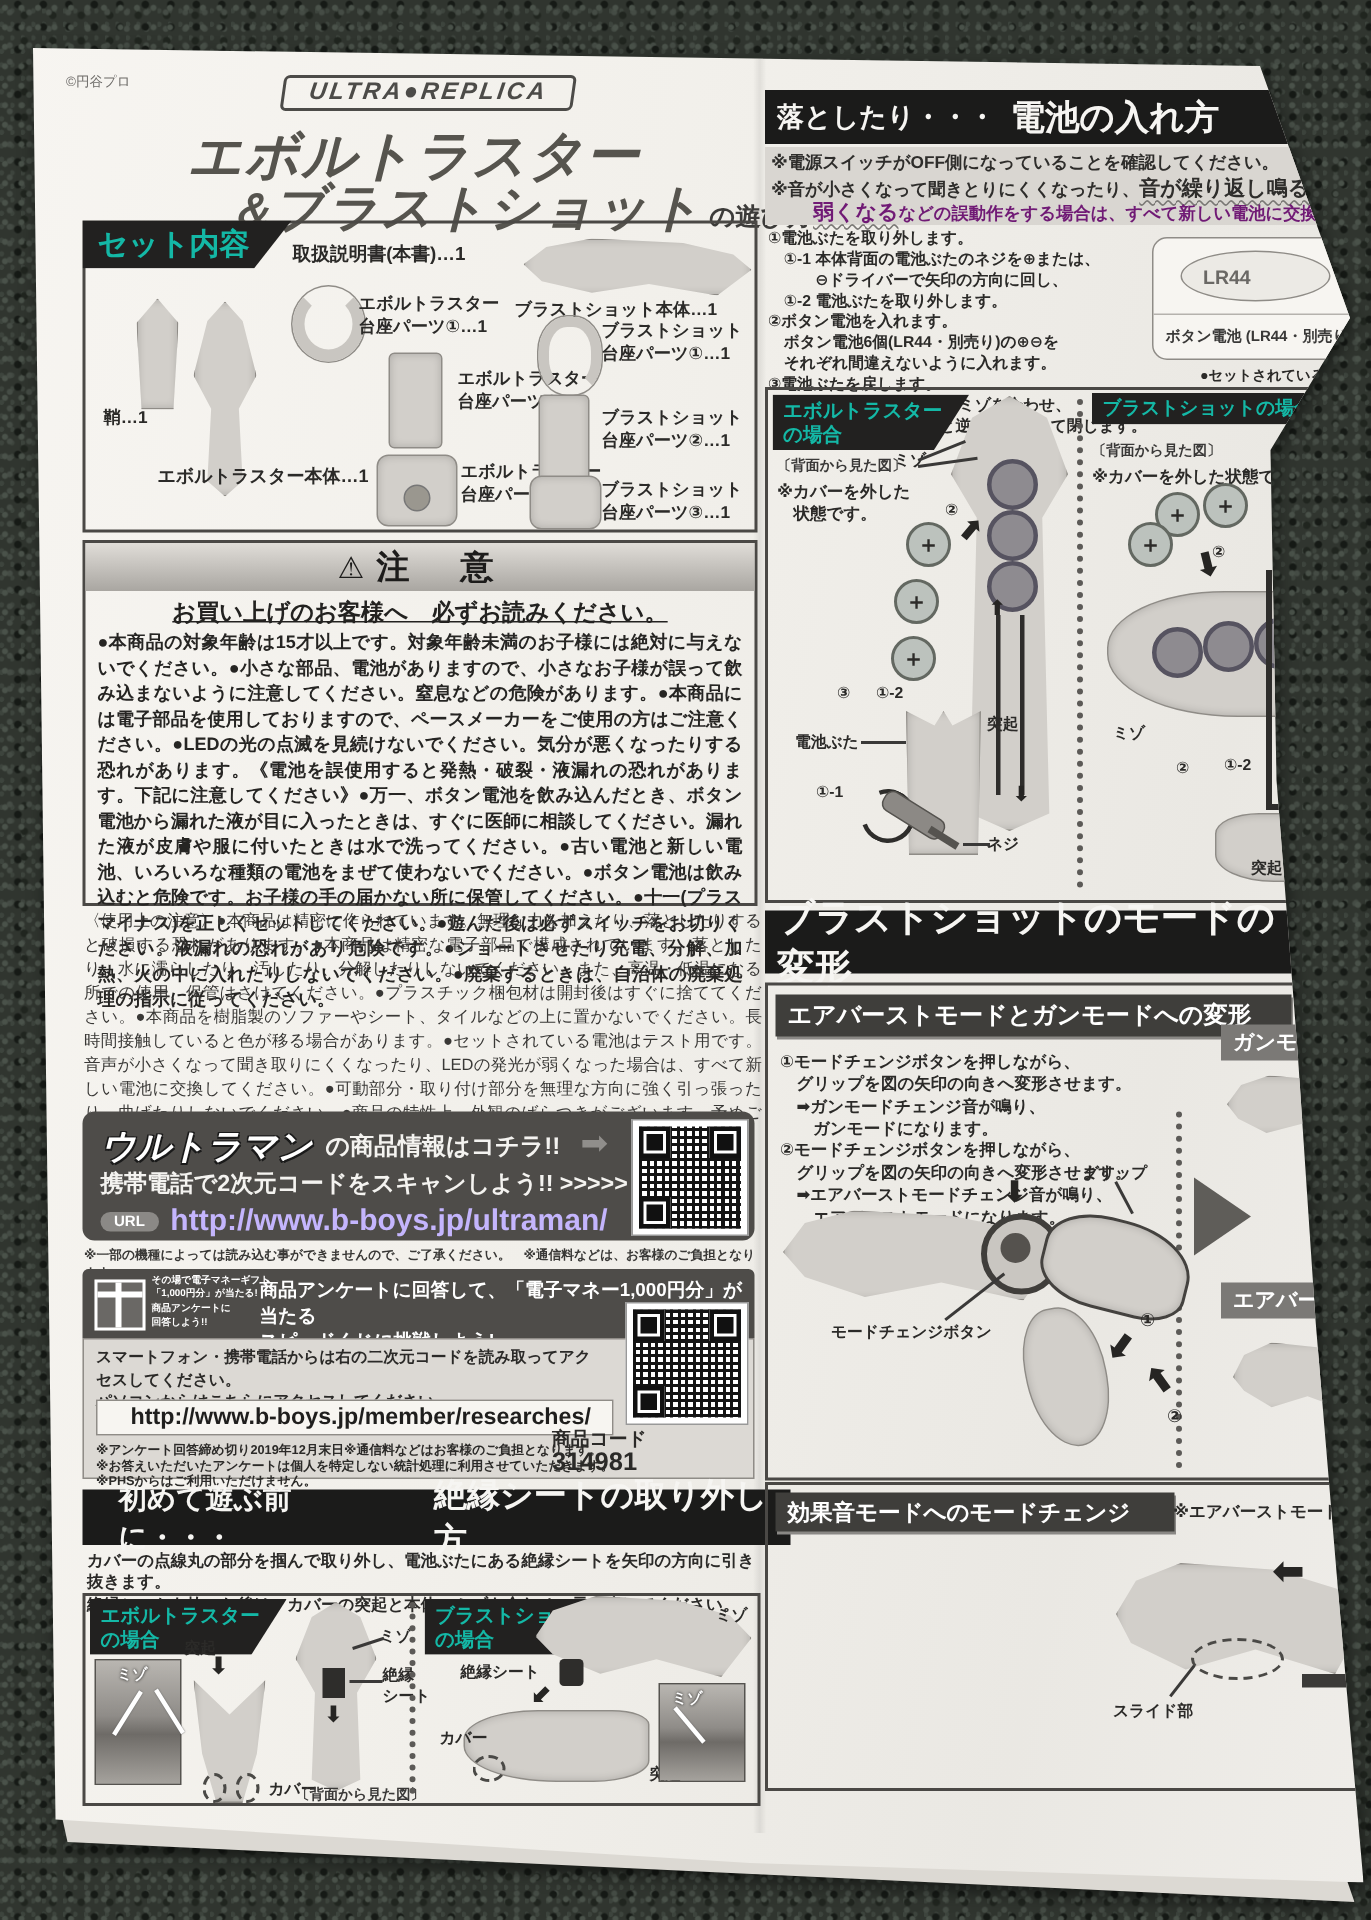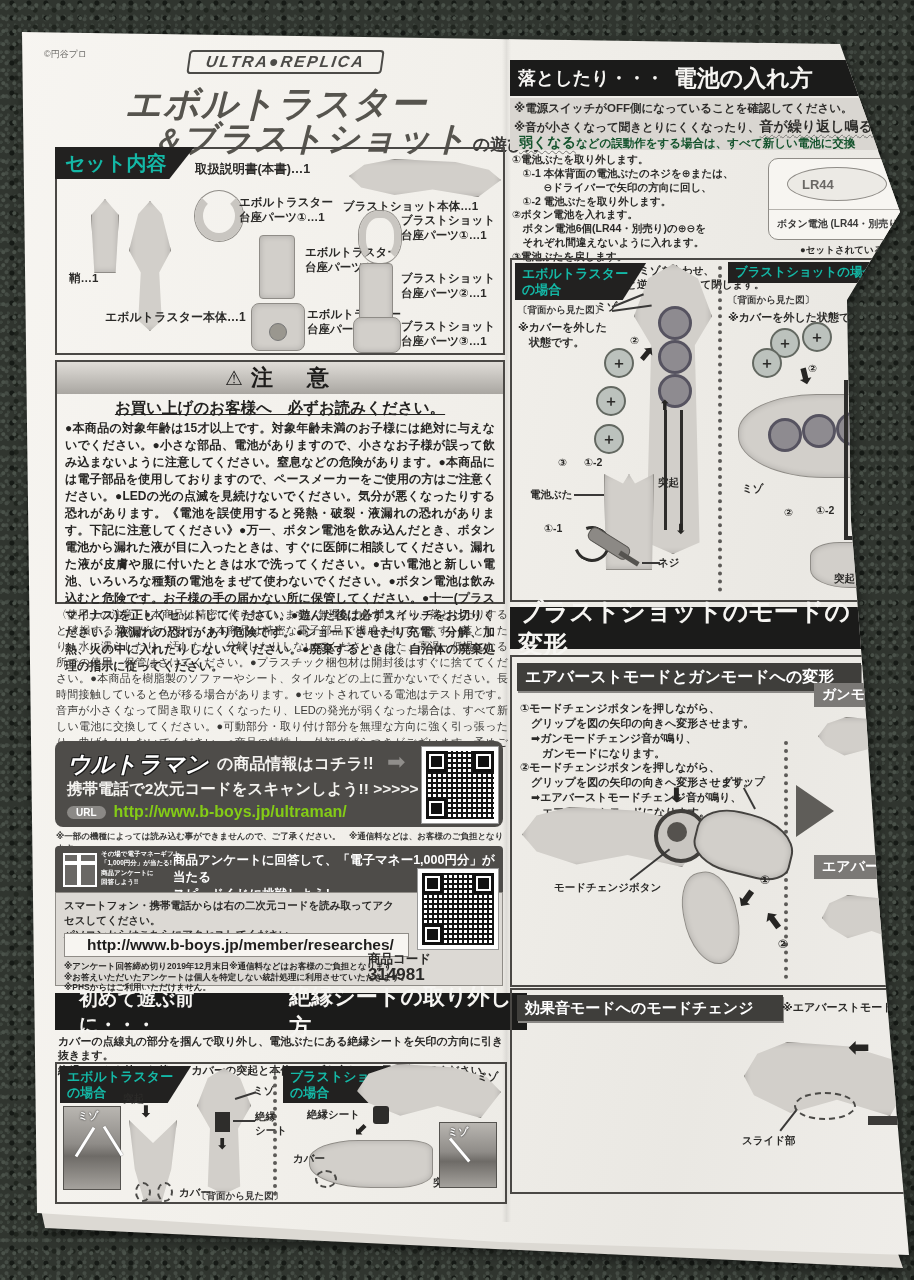--- a/index.html
+++ b/index.html
@@ -103,21 +103,21 @@
 
    <div class="abs" style="left:56px;top:607px;width:452px;font-size:11px;line-height:1.45;text-align:justify;color:#393836">〈使用上の注意〉●本商品は精密に作られています。無理な力を加えたり、落としたりすると破損する恐れがあります。●本商品は精密な電子部品で構成されています。落としたり、水に濡らしたり、汚したり、分解したりしないでください。また、高温・低温になる所での使用、保管はさけてください。●プラスチック梱包材は開封後はすぐに捨ててください。●本商品を樹脂製のソファーやシート、タイルなどの上に置かないでください。長時間接触していると色が移る場合があります。●セットされている電池はテスト用です。音声が小さくなって聞き取りにくくなったり、LEDの発光が弱くなった場合は、すべて新しい電池に交換してください。●可動部分・取り付け部分を無理な方向に強く引っ張ったり、曲げたりしないでください。●商品の特性上、外観のばらつきがございます。予めご了承ください。</div>
 
    <div class="abs" style="left:55px;top:741px;width:448px;height:86px;background:#4e4c49;border-radius:8px">
      <div class="abs" style="left:12px;top:8px;font-size:23px;font-weight:900;font-style:italic;color:#fff;text-shadow:1px 1px 0 #1a1a1a,-1px 1px 0 #1a1a1a,1px -1px 0 #1a1a1a,-1px -1px 0 #1a1a1a">ウルトラマン</div>
      <div class="abs" style="left:162px;top:13px;font-size:16px;font-weight:800;color:#f4f3f0">の商品情報はコチラ!!</div>
      <div class="abs" style="left:332px;top:8px;font-size:22px;color:#908e8b">➡</div>
      <div class="abs" style="left:12px;top:38px;font-size:15.5px;font-weight:800;color:#f4f3f0">携帯電話で2次元コードをスキャンしよう!! &gt;&gt;&gt;&gt;&gt;</div>
      <div class="abs" style="left:12px;top:62px;display:flex;align-items:center;gap:8px">
         <span style="background:#8b8986;color:#fff;font-size:10px;font-weight:bold;border-radius:9px;padding:1px 9px">URL</span>
-        <span style="font-size:16px;font-weight:800;color:#84cc16">http://www.b-boys.jp/ultraman/</span>
+        <span style="font-size:20px;font-weight:800;color:#c4b5fd">http://www.b-boys.jp/ultraman/</span>
      </div>
      <div class="qrwrap" style="left:366px;top:5px;width:68px;height:68px">
         <div class="qr">
               <div class="f" style="left:0;top:0"></div>
               <div class="f" style="right:0;top:0"></div>
               <div class="f" style="left:0;bottom:0"></div>
             </div>
      </div>
    </div>
    <div class="abs" style="left:56px;top:831px;width:450px;font-size:8.5px;font-weight:600;color:#393836">※一部の機種によっては読み込む事ができませんので、ご了承ください。　※通信料などは、お客様のご負担となります。</div>
@@ -205,21 +205,21 @@
 
    <div class="hdr-black abs" style="left:510px;top:60px;width:396px;height:36px;padding-left:8px;gap:10px">
      <span style="font-size:18px">落としたり・・・</span>
      <span style="font-size:23px">電池の入れ方</span>
    </div>
    <div class="abs" style="left:510px;top:98px;width:396px;height:52px;background:#d9d6d1">
      <div class="abs" style="left:4px;top:3px;font-size:11.5px;font-weight:700;color:#2e2d2b;white-space:nowrap">※電源スイッチがOFF側になっていることを確認してください。</div>
      <div class="abs" style="left:4px;top:19px;white-space:nowrap;color:#2e2d2b">
         <span style="font-size:11.5px;font-weight:700">※音が小さくなって聞きとりにくくなったり、</span><span class="wavy">音が繰り返し鳴る、</span>
      </div>
-     <div class="abs" style="left:9px;top:35px;white-space:nowrap;color:#14532d">
+     <div class="abs" style="left:32px;top:35px;white-space:nowrap;color:#701a75">
         <span class="wavy">弱くなる</span><span style="font-size:11.5px;font-weight:700">などの誤動作をする場合は、すべて新しい電池に交換</span>
      </div>
    </div>
    <div class="abs pre" style="left:512px;top:153px;width:268px;font-size:10.5px;font-weight:600;line-height:1.32;color:#2b2a28">①電池ぶたを取り外します。
 　①-1 本体背面の電池ぶたのネジを⊕または、
 　　　⊖ドライバーで矢印の方向に回し、
 　①-2 電池ぶたを取り外します。
 ②ボタン電池を入れます。
 　ボタン電池6個(LR44・別売り)の⊕⊖を
 　それぞれ間違えないように入れます。

